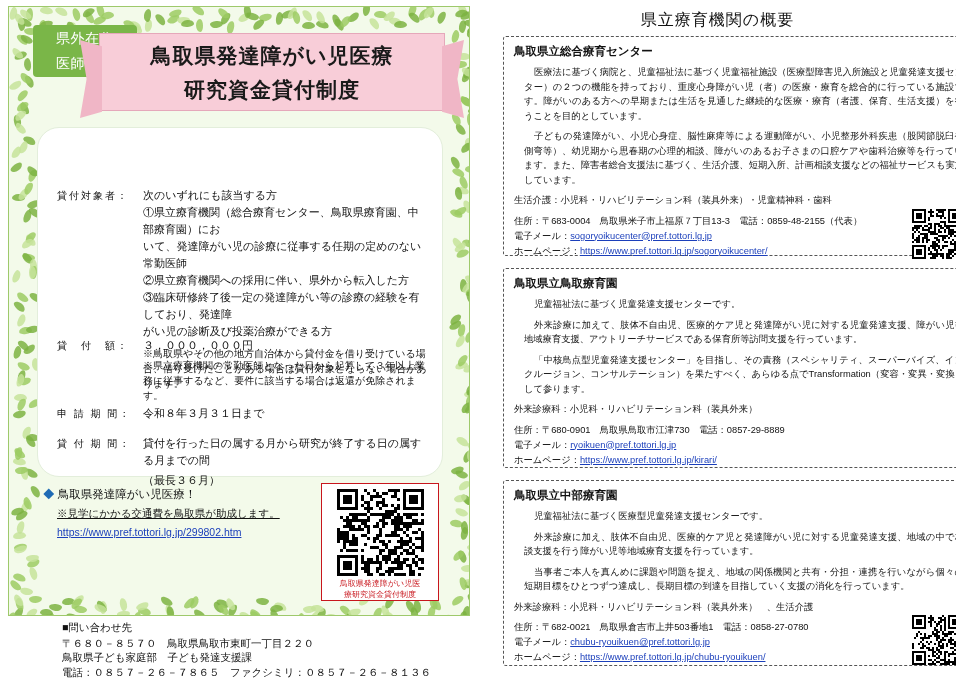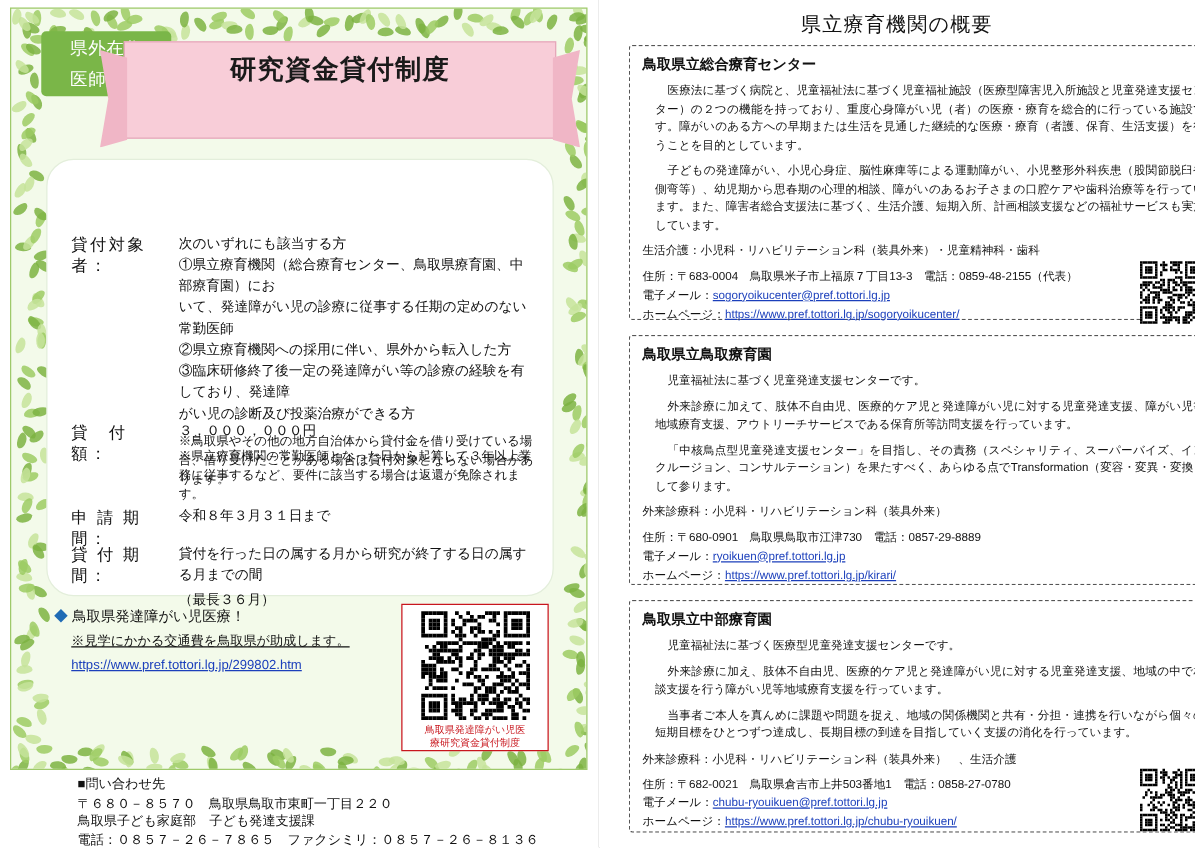--- a/index.html
+++ b/index.html
@@ -103,21 +103,21 @@
   .row {
     position: absolute;
     display: flex;
     font-size: 11px;
     color: #111;
     line-height: 17px;
   }
   .row .lbl {
     width: 86px;
     flex: 0 0 86px;
-    font-size: 13px;
+    font-size: 10px;
     letter-spacing: 2px;
   }
   .row .val { flex: 1; }
   .val p { margin: 0; }
   .note { font-size: 10px; line-height: 15px; }
 
   .bullet-area {
     position: absolute;
     left: 34px; top: 478px;
     width: 270px;
@@ -519,20 +519,21 @@
           <span class="leaf" style="left:442px;top:590px;transform:rotate(324deg)"></span>
         </div>
 
       <div class="banner-wrap">
         <div class="ribbon-tag">
           <div>県外在住</div>
           <div>医師対象</div>
         </div>
         <div class="ribbon">
           <div class="ribbon-title">
+            <div>鳥取県発達障がい児医療</div>
             <div>研究資金貸付制度</div>
           </div>
         </div>
       </div>
 
       <div class="white-card"></div>
 
       <div class="row" style="left:48px; top:180px; width:372px;">
         <div class="lbl">貸付対象者：</div>
         <div class="val">

